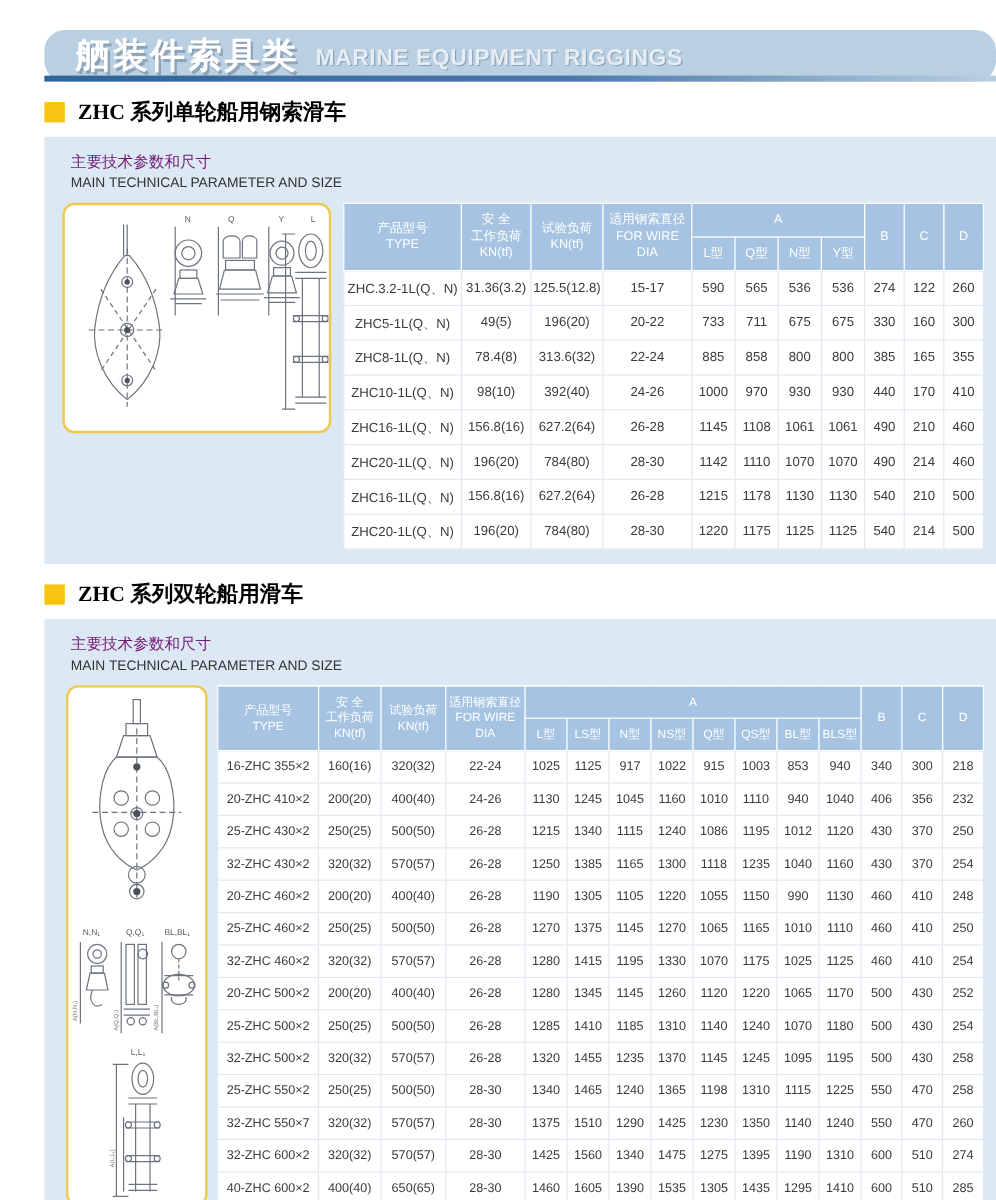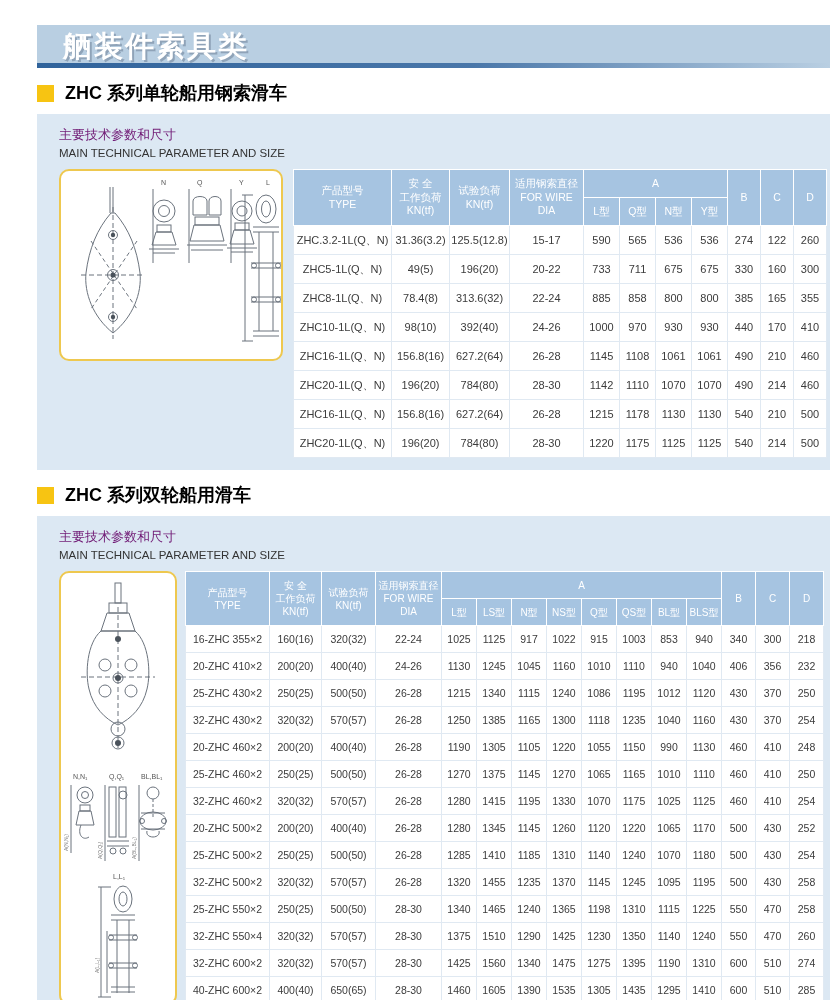--- a/index.html
+++ b/index.html
@@ -7,47 +7,47 @@
   body {
     width:830px; height:1000px; overflow:hidden;
     background:#ffffff;
     font-family:"Liberation Sans","DejaVu Sans",sans-serif;
     color:#222;
   }
   
   .banner {
     margin:25px 0 0 37px; width:793px; height:43px;
     background:#b9cfe2; position:relative;
-    display:flex; align-items:center; padding-left:26px;
+    display:flex; align-items:center; padding-left:26px;border-radius:17px;
   }
   .banner::after {
     content:""; position:absolute; left:0; bottom:0; height:5px; width:100%;
     background:linear-gradient(to right,#30639b 0%,#4a77a9 55%,#b9cfe2 100%);
   }
   .banner-zh {
     font-size:29px; font-weight:bold; color:#ffffff; letter-spacing:2px;
     text-shadow:2px 2px 0 #8fa3b8;
   }
   .banner-en {
     font-size:19px; font-weight:bold; color:#e6edf4; margin-left:14px;
     letter-spacing:.5px; text-shadow:1px 1px 0 #8fa3b8; padding-top:4px;
   }
   
-  .section-head { display:flex; align-items:center; margin:13px 0 9px 37px; }
+  .section-head { display:flex; align-items:center; margin:13px 0 9px 37px;font-family:Liberation Serif, serif; }
   .bullet { width:17px; height:17px; background:#f7c412; margin-right:11px; flex:0 0 auto; }
   .sh-zh { font-size:18px; font-weight:bold; color:#000; white-space:nowrap; }
   .sh-en { font-size:13px; font-weight:bold; color:#111; margin-left:8px; padding-top:3px; white-space:nowrap; }
   
   .panel {
     margin-left:37px; width:793px; background:#dce8f3;
     padding:12px 10px 12px 22px;
   }
   .subtitle-zh { font-size:13px; color:#701a75; }
   .subtitle-en { font-size:11.5px; color:#333; margin-top:3px; }
-  .panel-body { display:flex; align-items:flex-start; margin-top:10px; }
+  .panel-body { display:flex; align-items:flex-start; margin-top:10px;justify-content:flex-end; }
   .diagram-card {
     background:#fff; border:2px solid #eec84f; border-radius:10px;
     flex:0 0 auto; overflow:hidden;
   }
   .card1 { width:224px; height:192px; margin-right:10px; }
   .card2 { width:118px; height:434px; margin-right:8px; }
   svg { display:block; }
   .sketch { stroke:#6b737d; stroke-width:1; fill:none; }
   .sketch-fill { fill:#4a525b; stroke:none; }
   .sk-label { font-size:7px; fill:#555; font-family:"Liberation Sans",sans-serif; }
@@ -68,20 +68,21 @@
   .t1 td { font-size:11px; height:29px; }
   .t2 { width:640px; }
   .t2 th { font-size:10px; height:27px; }
   .t2 td { font-size:10.5px; height:27px; }
 </style>
 </head>
 <body>
 
 <div class="banner">
   <span class="banner-zh">舾装件索具类</span>
+  <span class="banner-en">MARINE EQUIPMENT RIGGINGS</span>
 </div>
 
 <div class="section-head">
   <span class="bullet"></span>
   <span class="sh-zh">ZHC 系列单轮船用钢索滑车</span>
 </div>
 
 <div class="panel">
   <div class="subtitle-zh">主要技术参数和尺寸</div>
   <div class="subtitle-en">MAIN TECHNICAL PARAMETER AND SIZE</div>
@@ -632,21 +633,21 @@
             <td>1365</td>
             <td>1198</td>
             <td>1310</td>
             <td>1115</td>
             <td>1225</td>
             <td>550</td>
             <td>470</td>
             <td>258</td>
           </tr>
           <tr>
-            <td>32-ZHC 550×4</td>
+            <td>32-ZHC 550×7</td>
             <td>320(32)</td>
             <td>570(57)</td>
             <td>28-30</td>
             <td>1375</td>
             <td>1510</td>
             <td>1290</td>
             <td>1425</td>
             <td>1230</td>
             <td>1350</td>
             <td>1140</td>

